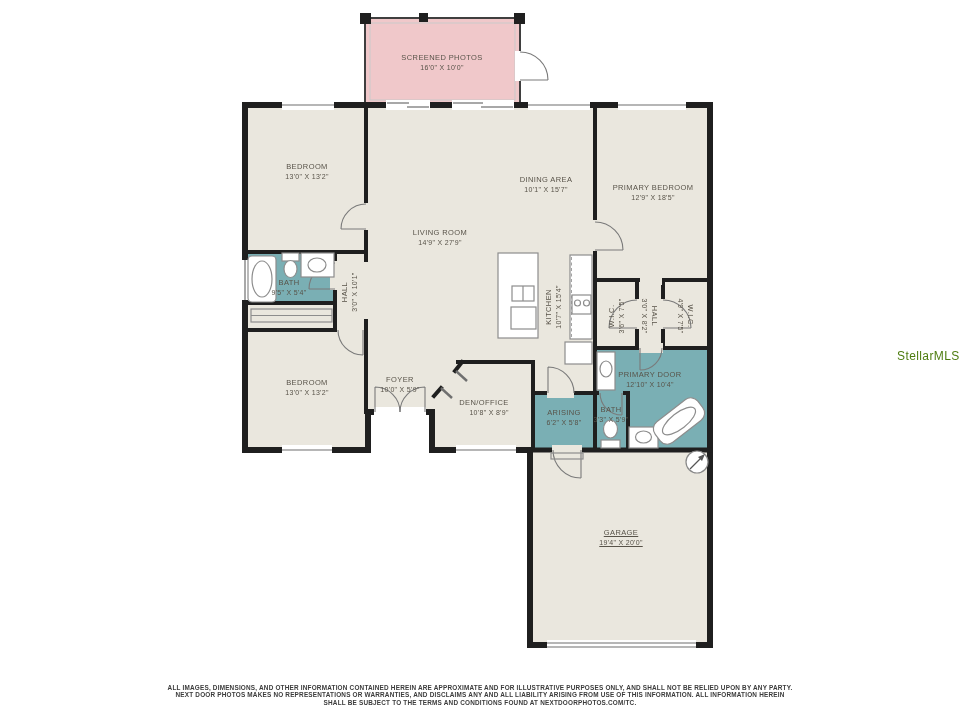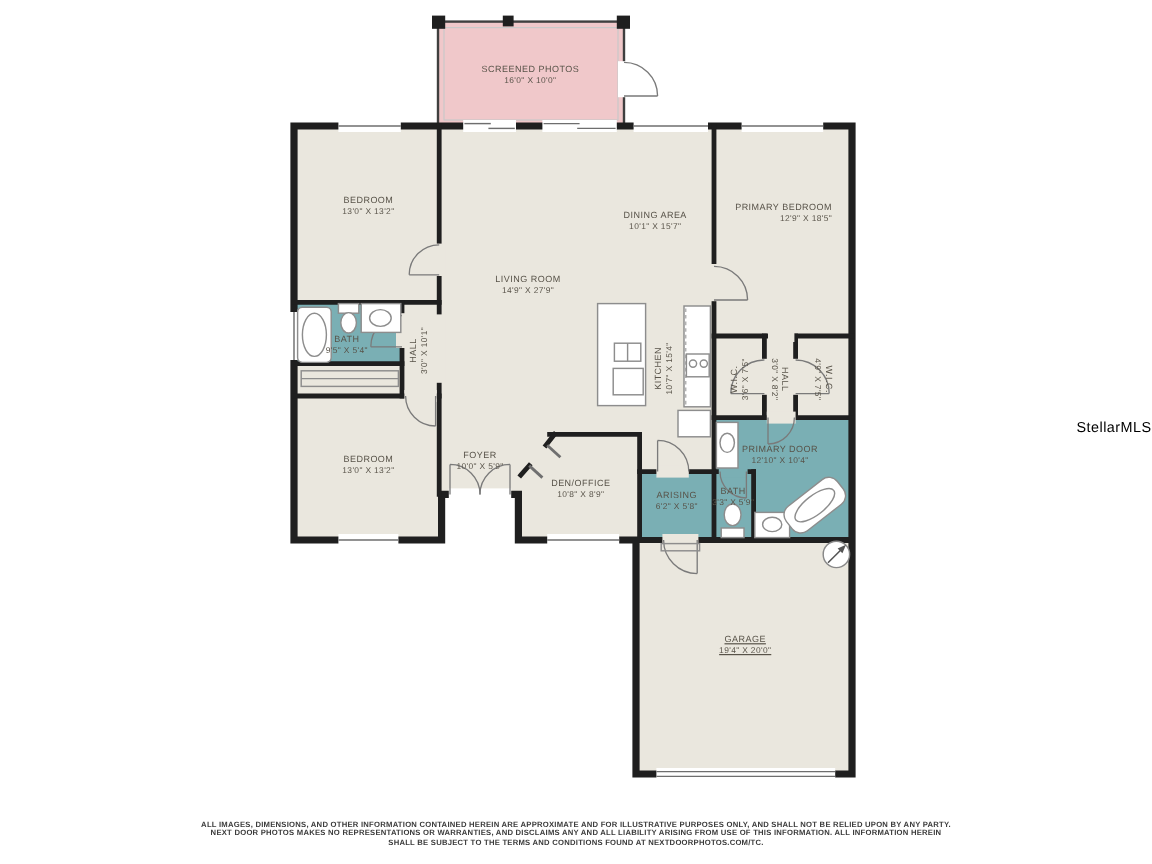--- a/index.html
+++ b/index.html
@@ -32,21 +32,21 @@
     position:absolute;z-index:5;text-align:center;white-space:nowrap;
     color:#585349;transform:translate(-50%,-50%);
   }
   .room-label.rot-ccw{transform:translate(-50%,-50%) rotate(-90deg);}
   .room-label.rot-cw{transform:translate(-50%,-50%) rotate(90deg);}
   .room-name{font-size:7.5px;letter-spacing:0.4px;}
   .room-dims{font-size:7px;letter-spacing:0.3px;margin-top:2px;}
 
   .watermark{
     position:absolute;left:897px;top:349px;z-index:6;
-    color:#000000;font-size:12px;letter-spacing:0.4px;
+    color:#4d7c0f;font-size:12px;letter-spacing:0.4px;
   }
   .disclaimer{
     position:absolute;left:50%;top:684px;transform:translateX(-50%);
     width:920px;z-index:6;text-align:center;
     color:#3b3b3b;font-size:6.4px;font-weight:bold;line-height:7.3px;letter-spacing:0.2px;
   }
 </style>
 </head>
 <body>
 
@@ -200,21 +200,21 @@
   <div class="room-dims">16'0" X 10'0"</div>
 </div>
 <div class="room-label" style="left:307px;top:171px;">
   <div class="room-name">BEDROOM</div>
   <div class="room-dims">13'0" X 13'2"</div>
 </div>
 <div class="room-label" style="left:546px;top:184px;">
   <div class="room-name">DINING AREA</div>
   <div class="room-dims">10'1" X 15'7"</div>
 </div>
-<div class="room-label" style="left:653px;top:177px;text-align:right;">
+<div class="room-label" style="left:653px;top:192px;">
   <div class="room-name">PRIMARY BEDROOM</div>
   <div class="room-dims">12'9" X 18'5"</div>
 </div>
 <div class="room-label" style="left:440px;top:237px;">
   <div class="room-name">LIVING ROOM</div>
   <div class="room-dims">14'9" X 27'9"</div>
 </div>
 <div class="room-label" style="left:289px;top:287px;">
   <div class="room-name">BATH</div>
   <div class="room-dims">9'5" X 5'4"</div>
@@ -240,21 +240,21 @@
   <div class="room-dims">4'9" X 7'5"</div>
 </div>
 <div class="room-label" style="left:307px;top:387px;">
   <div class="room-name">BEDROOM</div>
   <div class="room-dims">13'0" X 13'2"</div>
 </div>
 <div class="room-label" style="left:400px;top:384px;">
   <div class="room-name">FOYER</div>
   <div class="room-dims">10'0" X 5'9"</div>
 </div>
-<div class="room-label" style="left:484px;top:407px;">
+<div class="room-label" style="left:484px;top:407px;text-align:right;">
   <div class="room-name">DEN/OFFICE</div>
   <div class="room-dims">10'8" X 8'9"</div>
 </div>
 <div class="room-label" style="left:650px;top:379px;">
   <div class="room-name">PRIMARY DOOR</div>
   <div class="room-dims">12'10" X 10'4"</div>
 </div>
 <div class="room-label" style="left:564px;top:417px;">
   <div class="room-name">ARISING</div>
   <div class="room-dims">6'2" X 5'8"</div>

